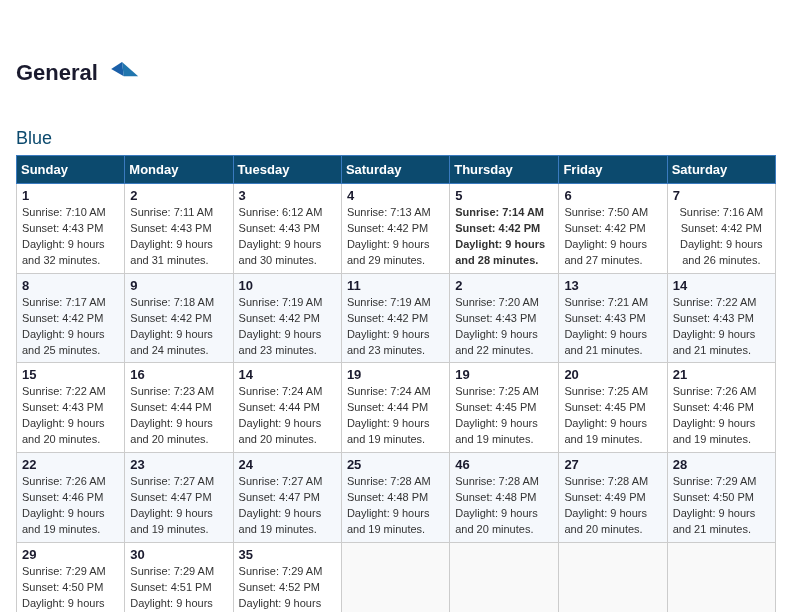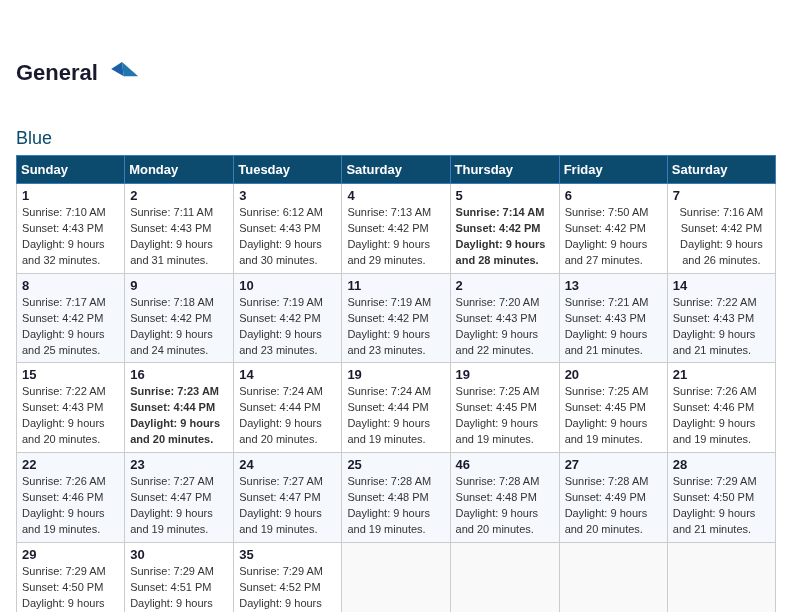--- a/index.html
+++ b/index.html
@@ -232,21 +232,21 @@
       <tr>
         <td>
           <span class="day-num">15</span>
           <div class="day-info" style="white-space: pre-line;">Sunrise: 7:22 AM
 Sunset: 4:43 PM
 Daylight: 9 hours
 and 20 minutes.</div>
         </td>
         <td>
           <span class="day-num">16</span>
-          <div class="day-info" style="white-space: pre-line; font-weight: bold;">Sunrise: 7:23 AM
+          <div class="day-info" style="white-space: pre-line;">Sunrise: 7:23 AM
 Sunset: 4:44 PM
 Daylight: 9 hours
 and 20 minutes.</div>
         </td>
         <td>
           <span class="day-num">14</span>
           <div class="day-info" style="white-space: pre-line;">Sunrise: 7:24 AM
 Sunset: 4:44 PM
 Daylight: 9 hours
 and 20 minutes.</div>

